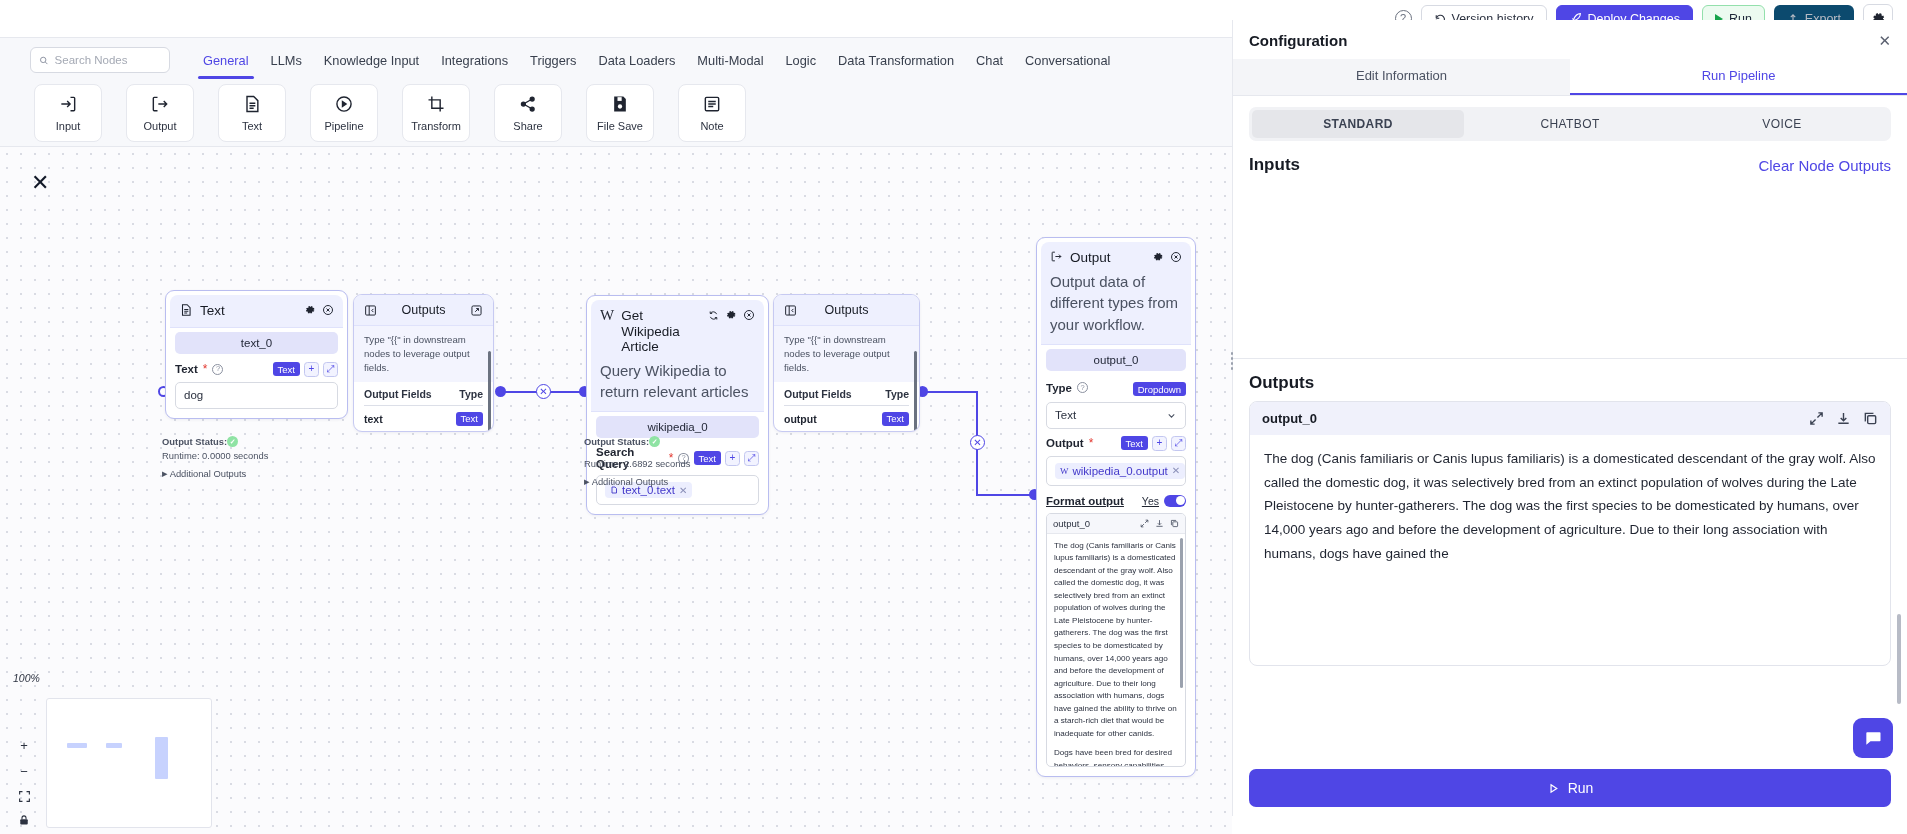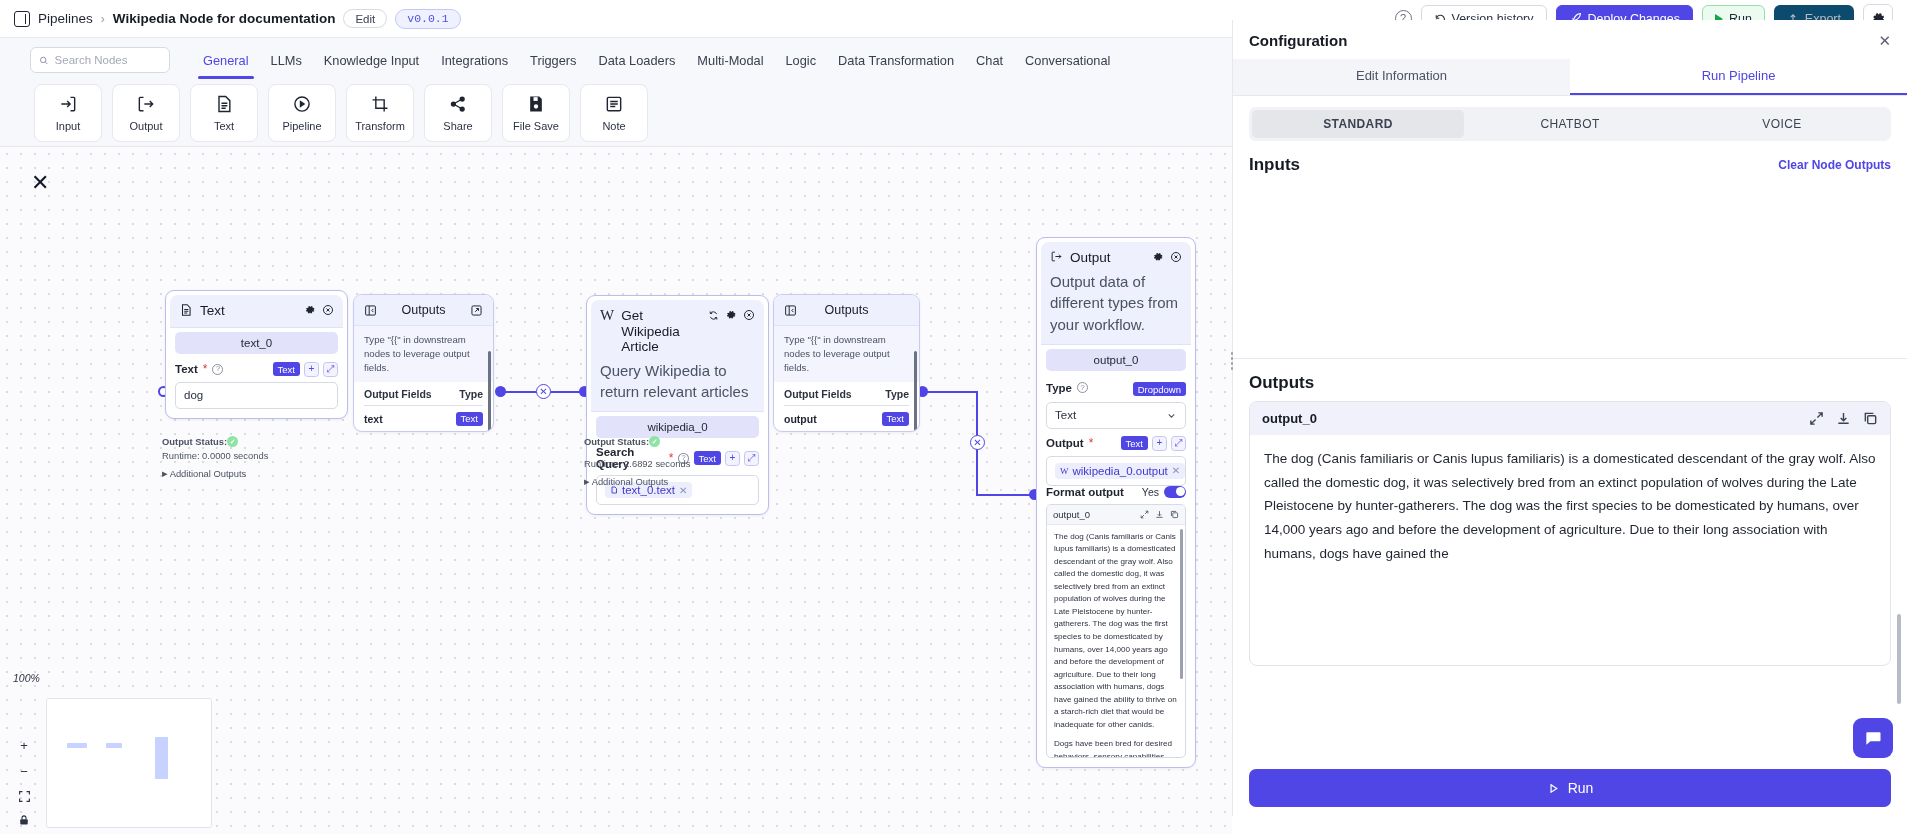--- a/index.html
+++ b/index.html
@@ -78,21 +78,21 @@
   .search-box input::placeholder { color: #a4a9b4; }
   .lib-tab {
     font-size: 12.8px; color: #39404e; padding: 7px 11px; cursor: pointer;
     white-space: nowrap; position: relative;
   }
   .lib-tab.active { color: #4f46e5; }
   .lib-tab.active:after {
     content: ""; position: absolute; left: 6px; right: 6px; bottom: -4px;
     height: 2.5px; background: #4f46e5; border-radius: 2px;
   }
-  .lib-nodes { display: flex; gap: 10px; padding: 6px 34px 0 34px; }
+  .lib-nodes { display: flex; gap: 24px; padding: 6px 34px 0 34px; }
   .lib-node {
     width: 68px; height: 58px; background: #fff; border: 1px solid #e6e8ee;
     border-radius: 8px; display: flex; flex-direction: column; align-items: center;
     justify-content: center; gap: 6px; cursor: pointer;
   }
   .lib-node span.lbl { font-size: 11px; color: #2c3240; }
 
   
   .canvas {
     position: absolute; top: 147px; left: 0; width: 1232px; height: 687px;
@@ -254,21 +254,21 @@
   }
   .seg-item {
     flex: 1; text-align: center; font-size: 12px; letter-spacing: .4px;
     padding: 7px 0; border-radius: 5px; color: #3b4252; cursor: pointer;
   }
   .seg-item.active { background: #e5e6ea; font-weight: 600; }
   .sec-head {
     display: flex; align-items: center; padding: 14px 16px 8px 16px;
   }
   .sec-title { font-size: 17px; font-weight: 700; color: #171b24; flex: 1; }
-  .sec-link { font-size: 12px; color: #4f46e5; cursor: pointer; font-weight: bold; }
+  .sec-link { font-size: 15px; color: #4f46e5; cursor: pointer; }
   .inputs-empty { flex: none; height: 175px; }
   .outputs-area { border-top: 1px solid #e6e8ee; flex: 1; position: relative; overflow: hidden;}
   .out-card {
     margin: 0 16px; border: 1px solid #e2e4ec; border-radius: 8px; overflow: hidden;
   }
   .out-card-head {
     display: flex; align-items: center; gap: 12px; background: #f0f1fb;
     padding: 9px 12px;
   }
   .out-card-name { font-size: 13px; font-weight: 600; color: #171b24; flex: 1; }
@@ -300,28 +300,20 @@
   }
   .drag-handle i { width: 2.5px; height: 2.5px; background: #9aa1ad; border-radius: 50%; display:block;}
   svg { display: block; }
 </style>
 </head>
 <body>
 
 <div id="app">
 
   <div class="topbar">
-    <div class="tb-left">
-      <div class="tb-icon-sq"></div>
-      <span class="crumb">Pipelines</span>
-      <span class="crumb-sep">›</span>
-      <span class="crumb-title">Wikipedia Node for documentation</span>
-      <span class="pill-edit">Edit</span>
-      <span class="pill-ver">v0.0.1</span>
-    </div>
     <div class="tb-right">
       <div class="help-icon">?</div>
       <div class="btn btn-ghost">
         <span>
           <svg width="12" height="12" viewBox="0 0 16 16" fill="none" stroke="#2c3240" stroke-width="1.5">
             <path d="M3 7V3"></path>
               <path d="M3 7h4"></path>
             <path d="M3.6 6A5.5 5.5 0 1 1 3 9"></path>
           </svg>
         </span>
@@ -668,21 +660,21 @@
             <span class="mini-btn">⤢</span>
           </span>
         </div>
         <div class="tinput">
           <span class="chip">
             <span style="font-family:'Liberation Serif',serif; font-size:9px;">W</span>
             <span>wikipedia_0.output</span>
             <span class="x">✕</span>
           </span>
         </div>
-        <div class="field-row" style="margin-bottom:0;">
+        <div class="field-row" style="margin-top:9px; margin-bottom:0;text-decoration:underline;">
           <span class="field-label">Format output</span>
           <span style="margin-left:auto; display:flex; gap:5px; align-items:center;">
             <span style="font-size:10.5px; color:#2c3240;">Yes</span>
             <span style="width:22px;height:12px;border-radius:6px;background:#4f46e5;position:relative;display:inline-block;">
               <span style="position:absolute;right:1.5px;top:1.5px;width:9px;height:9px;border-radius:50%;background:#fff;"></span>
             </span>
           </span>
         </div>
 
         <div class="out-preview">

